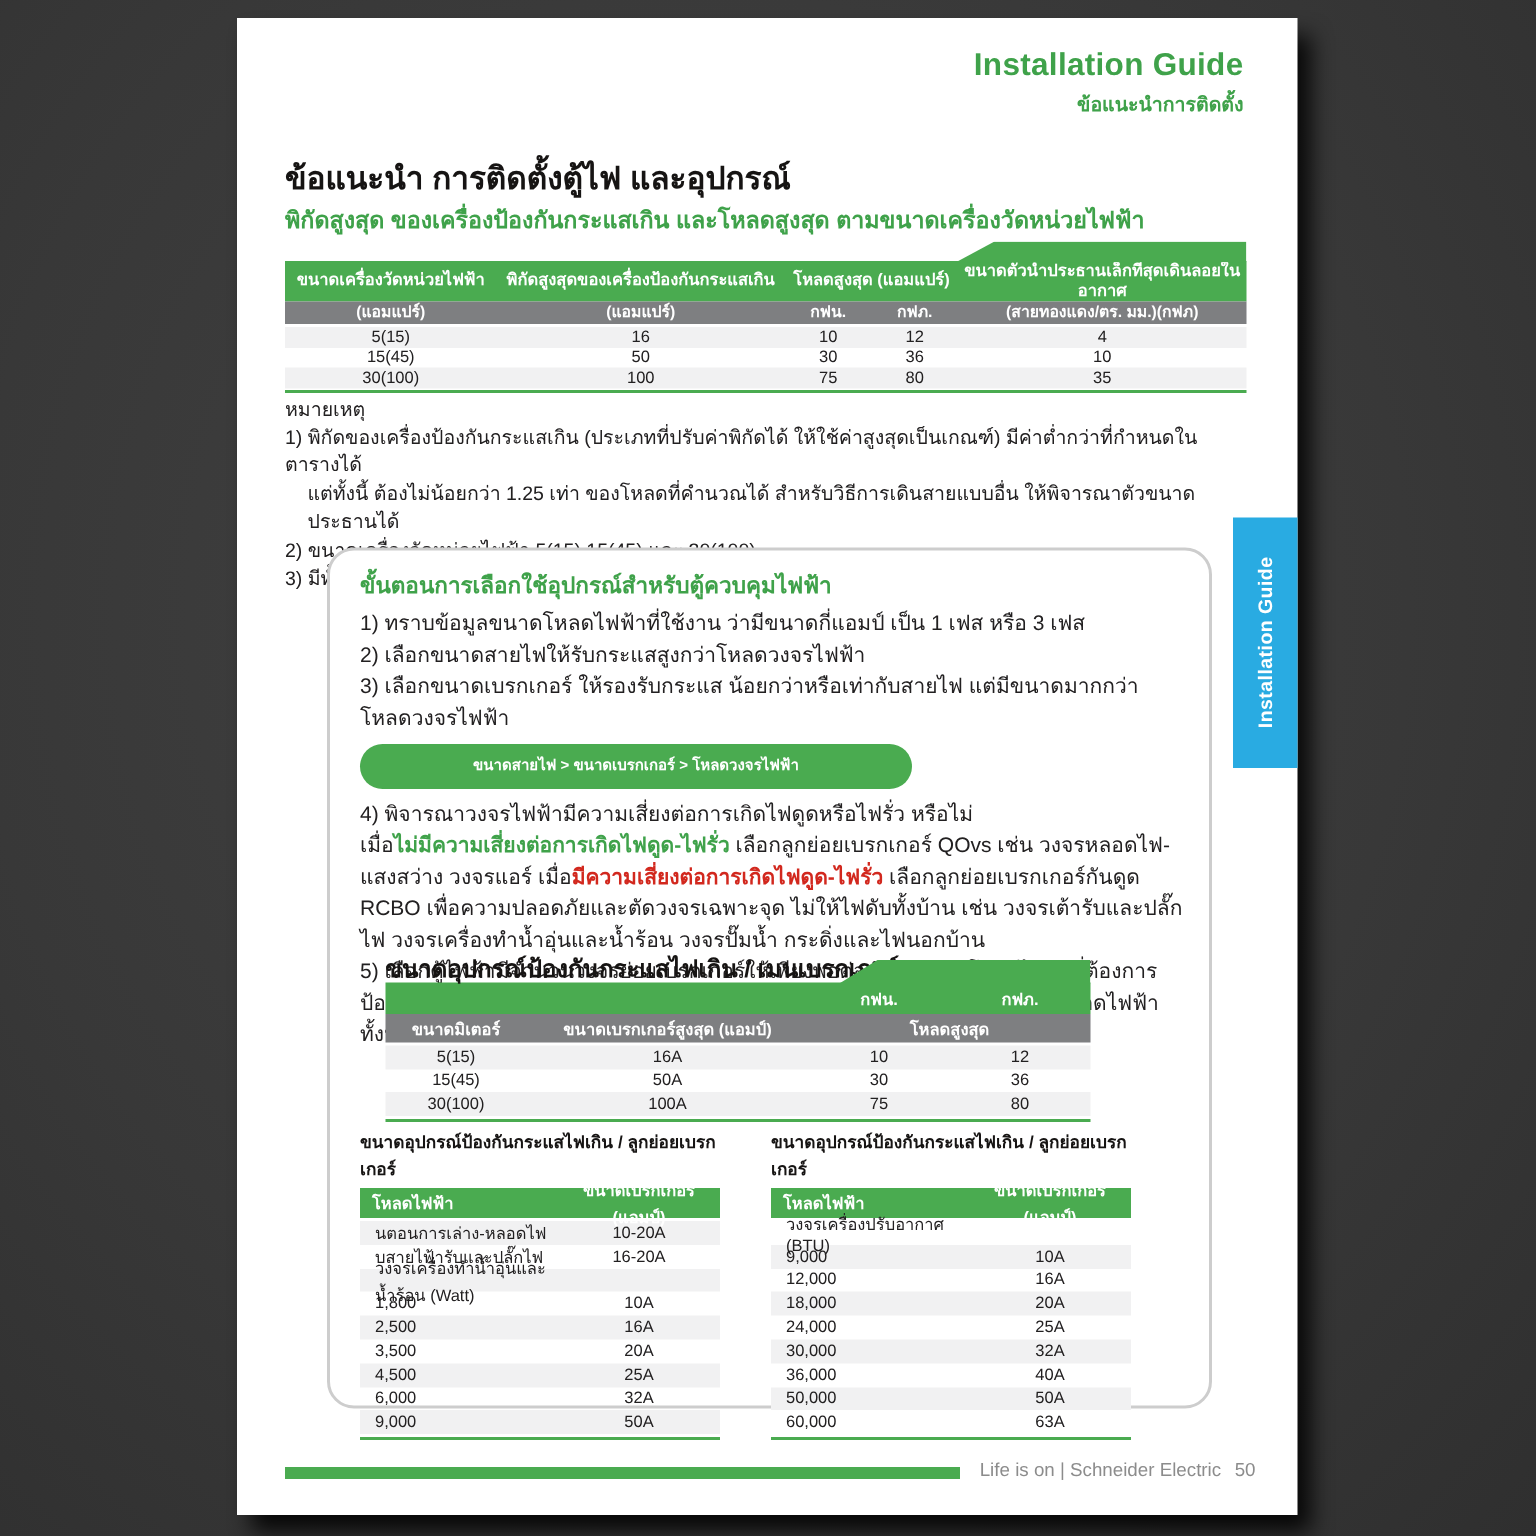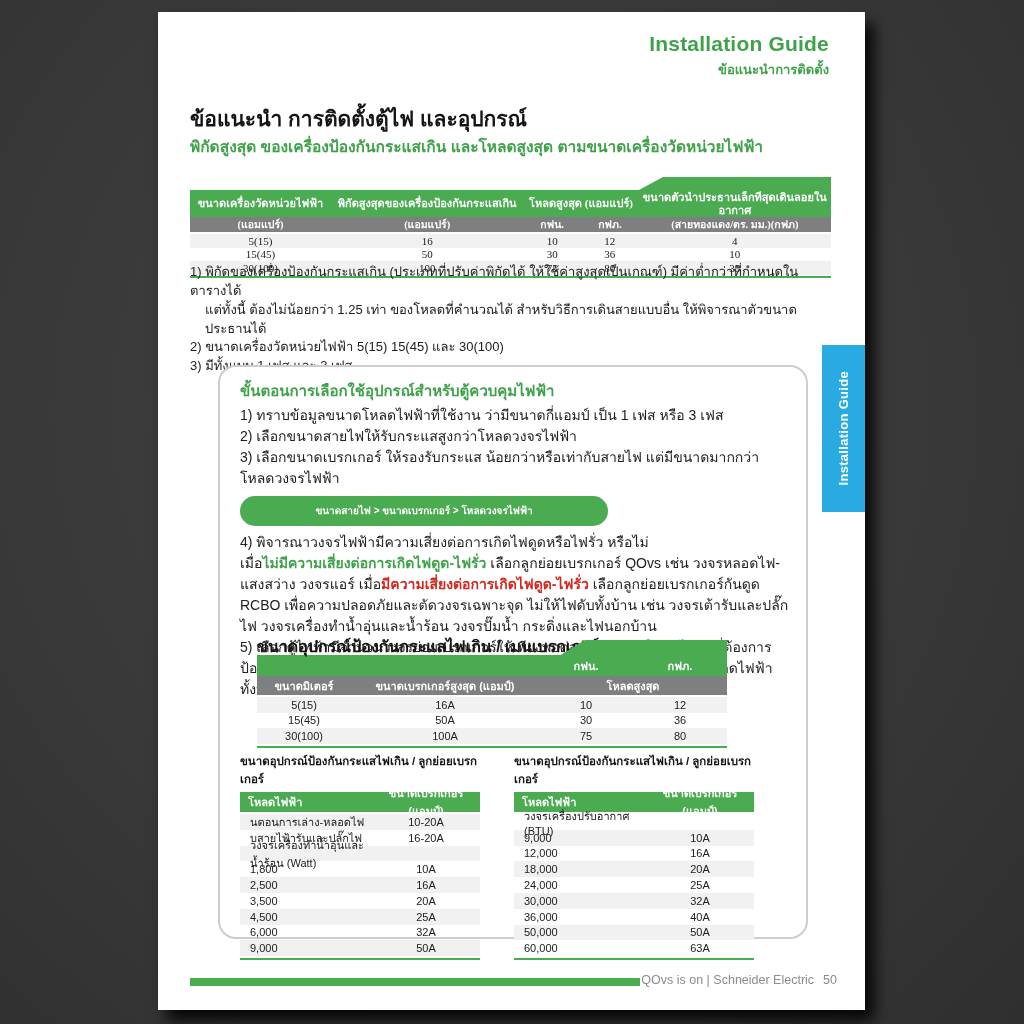--- a/index.html
+++ b/index.html
@@ -13,21 +13,21 @@
   .page{position:absolute;left:158px;top:12px;width:707px;height:998px;background:#fff;
         box-shadow:9px 11px 14px rgba(0,0,0,0.88);}
   
   .doc-header{position:absolute;top:20px;right:36px;text-align:right;}
   .doc-header-title{color:var(--green-text);font-size:21px;font-weight:bold;letter-spacing:.2px;}
   .doc-header-sub{color:var(--green-text);font-size:13px;font-weight:bold;margin-top:3px;}
   
   .main-title{position:absolute;left:32px;top:90px;font-size:21px;font-weight:bold;color:#161413;}
   .main-subtitle{position:absolute;left:32px;top:122px;font-size:15.5px;font-weight:bold;color:var(--green-text);}
   
-  .t1-wrap{position:absolute;left:32px;top:178px;width:641px;font-family:Liberation Serif, serif;}
+  .t1-wrap{position:absolute;left:32px;top:162px;width:641px;}
   .t1-tab{position:absolute;right:0;top:-13px;width:194px;height:14px;background:var(--green);
           clip-path:polygon(0 100%,26px 0,100% 0,100% 100%);}
   .flexrow{display:flex;align-items:center;}
   .t1-head{background:var(--green);color:#fff;height:27px;font-weight:bold;font-size:11px;}
   .t1-units{background:var(--gray-head);color:#fff;height:15px;font-weight:bold;font-size:10.5px;}
   .t1 .tcell,.t1-head>div,.t1-units>div{text-align:center;line-height:1.1;}
   .t1 .w0{width:22%;} .t1 .w1{width:30%;} .t1 .w2{width:9%;} .t1 .w3{width:9%;} .t1 .w4{width:30%;} .t1 .wload{width:18%;}
   .tbody .trow{display:flex;align-items:center;height:13px;font-size:11px;color:var(--ink);}
   .t1 .tbody .trow{height:13.5px;}
   .t1 .tbody{border-bottom:2px solid var(--green);padding:2px 0 1px;}
@@ -131,20 +131,21 @@
             <div class="tcell">30(100)</div>
             <div class="tcell">100</div>
             <div class="tcell">75</div>
             <div class="tcell">80</div>
             <div class="tcell">35</div>
           </div>
         </div>
     </div>
 
     <div class="notes">
+      <div class="nh">หมายเหตุ</div>
       <div>1) พิกัดของเครื่องป้องกันกระแสเกิน (ประเภทที่ปรับค่าพิกัดได้ ให้ใช้ค่าสูงสุดเป็นเกณฑ์) มีค่าต่ำกว่าที่กำหนดในตารางได้</div>
       <div class="indent">แต่ทั้งนี้ ต้องไม่น้อยกว่า 1.25 เท่า ของโหลดที่คำนวณได้ สำหรับวิธีการเดินสายแบบอื่น ให้พิจารณาตัวขนาดประธานได้</div>
       <div>2) ขนาดเครื่องวัดหน่วยไฟฟ้า 5(15) 15(45) และ 30(100)</div>
       <div>3) มีทั้งแบบ 1 เฟส และ 3 เฟส</div>
     </div>
 
     <div class="steps-box">
       <div class="box-steps">
         <div class="box-title">ขั้นตอนการเลือกใช้อุปกรณ์สำหรับตู้ควบคุมไฟฟ้า</div>
         <div>1) ทราบข้อมูลขนาดโหลดไฟฟ้าที่ใช้งาน ว่ามีขนาดกี่แอมป์ เป็น 1 เฟส หรือ 3 เฟส</div>
@@ -286,17 +287,17 @@
         </div>
       </div>
     </div>
 
     <div class="side-tab">
       <span>Installation Guide</span>
     </div>
 
     <div class="footer-bar"></div>
     <div class="footer-text">
-      <span>QOvs is on | Schneider Electric</span><span class="pageno">50</span>
+      <span>Life is on | Schneider Electric</span><span class="pageno">50</span>
     </div>
 
   </div>
 </div>
 
 </body></html>

